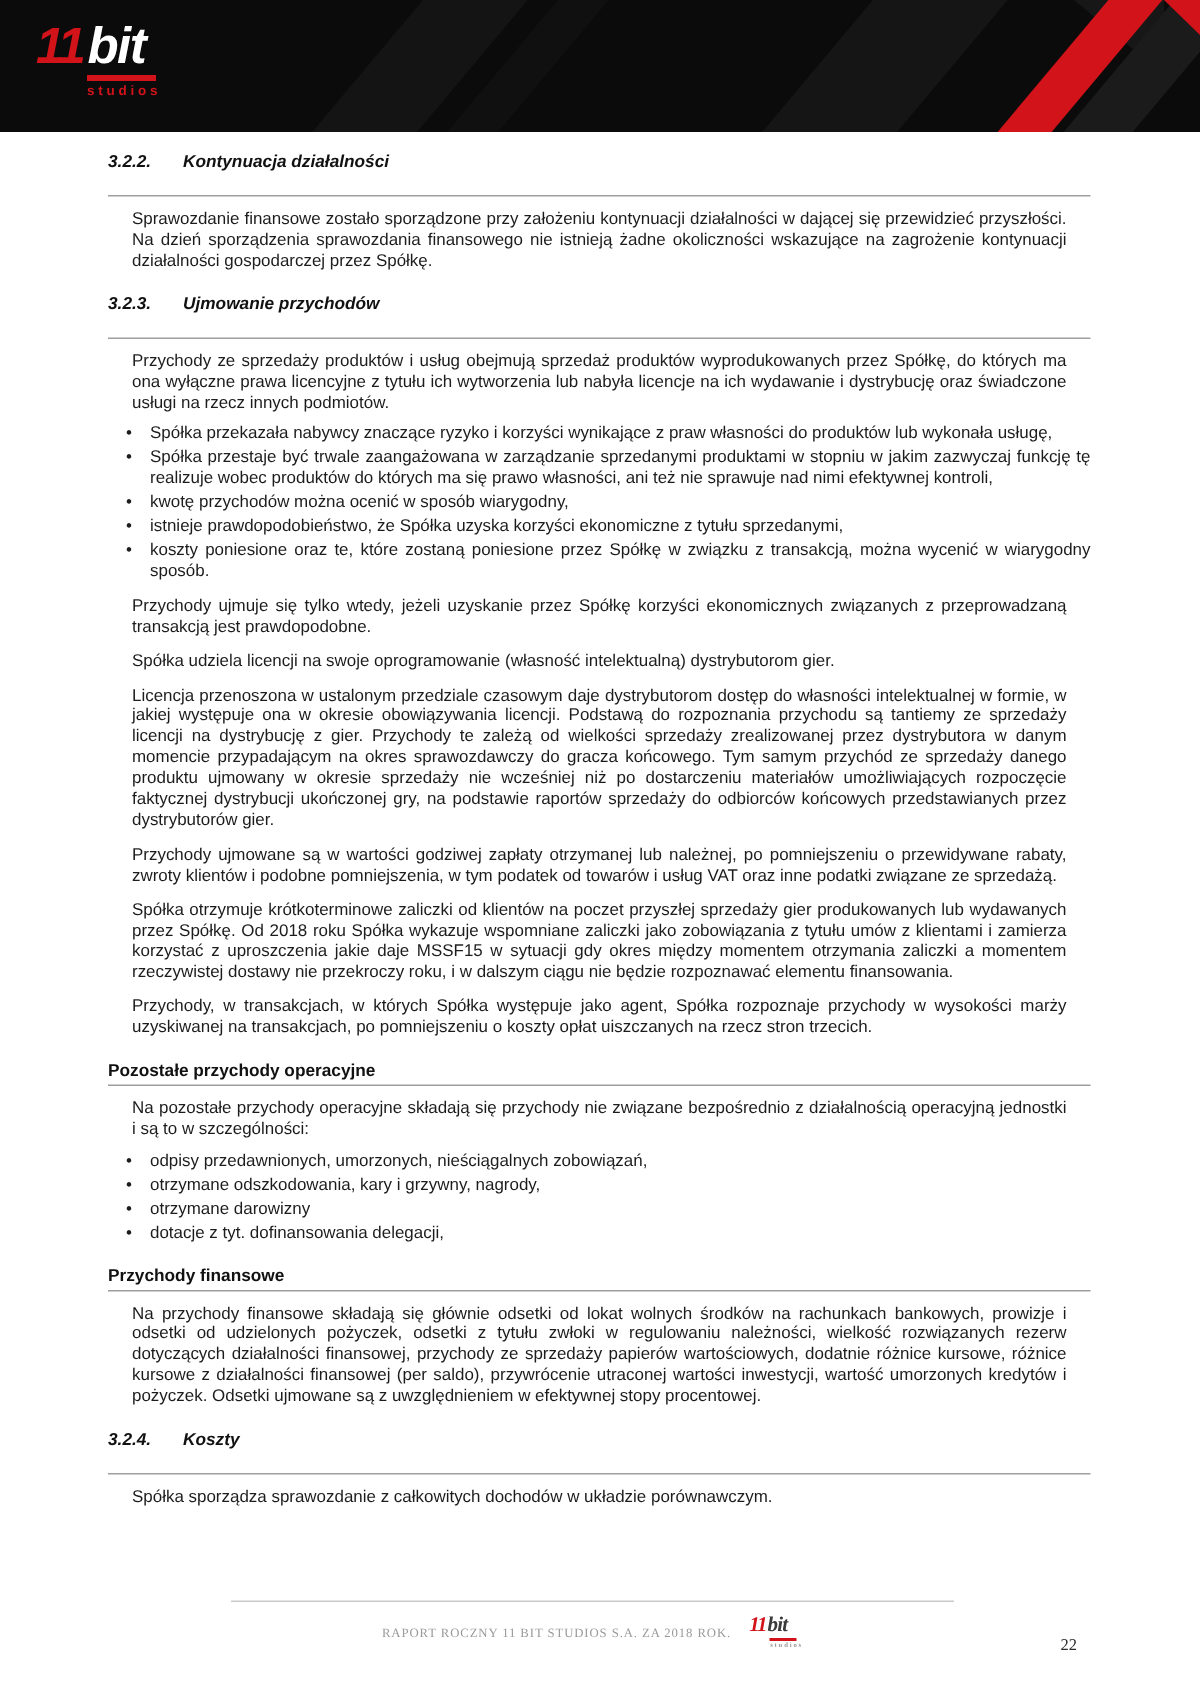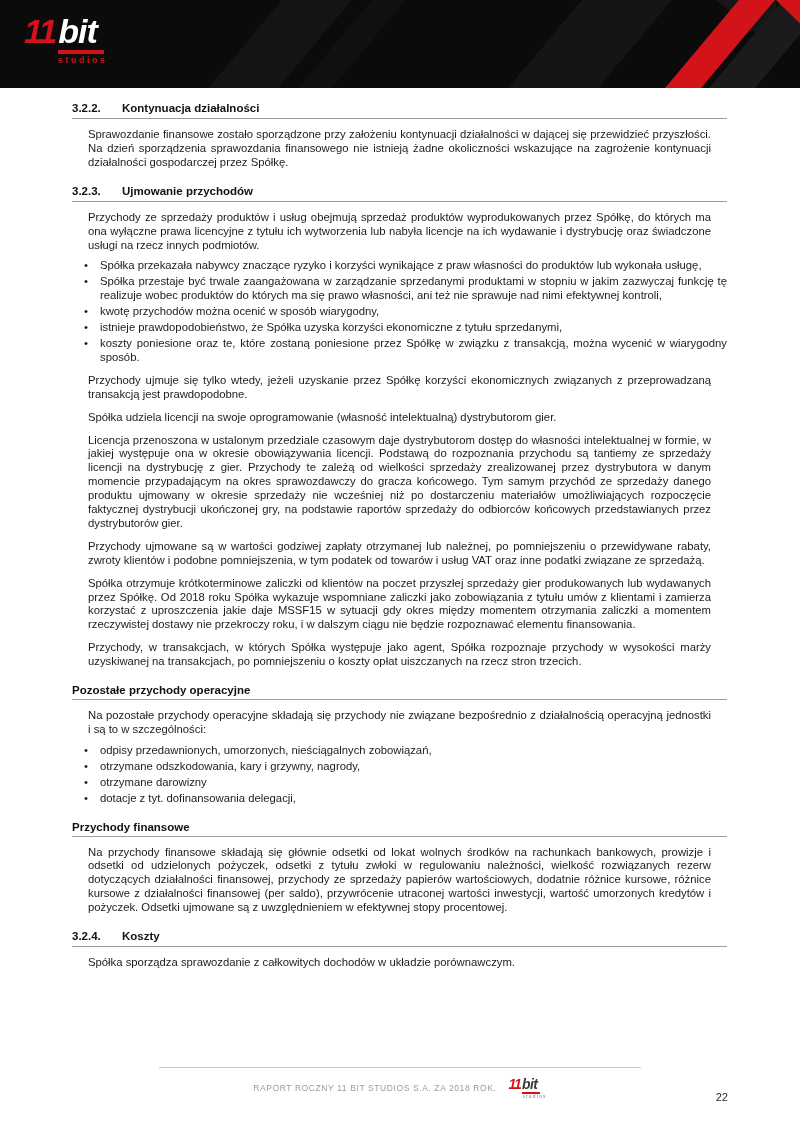--- a/index.html
+++ b/index.html
@@ -23,33 +23,33 @@
   .logo { position:absolute; left:24px; top:14px; z-index:5; line-height:1; }
   .logo-top { display:flex; align-items:flex-end; }
   .logo-11 { color:#d2131a; font-size:34px; font-weight:900; letter-spacing:-2px; font-style:italic; }
   .logo-bit { color:#ffffff; font-size:34px; font-weight:900; letter-spacing:-1px; margin-left:3px; font-style:italic; }
   .logo-bar { height:4px; width:46px; background:#d2131a; margin:2px 0 2px 34px; }
   .logo-studios { color:#d2131a; font-size:9px; font-weight:bold; letter-spacing:2.5px; text-transform:lowercase; margin-left:34px; }
 
   
   .content { padding:11px 73px 0 72px; color:#1c1c1c; }
   .sec-heading { display:flex; align-items:baseline; font-size:11.5px; font-weight:bold; color:#111;
-                 border-bottom:1px solid #9e9e9e; padding:3px 0 4px; margin:12px 0 9px; }
+                 border-bottom:1px solid #9e9e9e; padding:3px 0 16px; margin:12px 0 9px;font-style:italic; }
   .sec-heading:first-child { margin-top:0; }
   .sec-num { width:50px; flex:0 0 50px; }
   .sub-heading { font-size:11.5px; font-weight:bold; color:#111;
                  border-bottom:1px solid #9e9e9e; padding:3px 0 3px; margin:12px 0 9px; }
   p.body { font-size:11.3px; line-height:13.9px; text-align:justify; margin:0 16px 9px; }
   ul.blist { list-style:none; margin:-2px 0 9px; }
   ul.blist li { position:relative; padding-left:28px; font-size:11.3px; line-height:13.9px;
                 text-align:justify; margin-bottom:2px; }
   ul.blist li::before { content:"\2022"; position:absolute; left:12px; top:0; }
 
   
-  .footer { position:absolute; left:0; right:0; bottom:30px; }
+  .footer { position:absolute; left:0; right:10px; bottom:30px;font-family:Liberation Serif, serif; }
   .footer-line { width:482px; margin:0 auto 9px; border-top:1px solid #c9c9c9; }
   .footer-row { display:flex; justify-content:center; align-items:center; gap:12px; }
   .footer-text { color:#9a9a9a; font-size:8.5px; letter-spacing:.6px; text-transform:uppercase; }
   .mini-logo { line-height:1; text-align:left; }
   .mini-top { display:flex; align-items:flex-end; }
   .m11 { color:#d2131a; font-size:14px; font-weight:900; letter-spacing:-1px; font-style:italic; }
   .mbit { color:#3a3a3a; font-size:14px; font-weight:900; letter-spacing:-0.5px; margin-left:1px; font-style:italic; }
   .mini-bar { height:2px; width:18px; background:#d2131a; margin:1px 0 1px 14px; }
   .mstudios { color:#9a9a9a; font-size:4.5px; font-weight:bold; letter-spacing:1.2px; margin-left:14px; }
   .page-number { position:absolute; right:72px; bottom:-4px; color:#2b2b2b; font-size:11px; }

